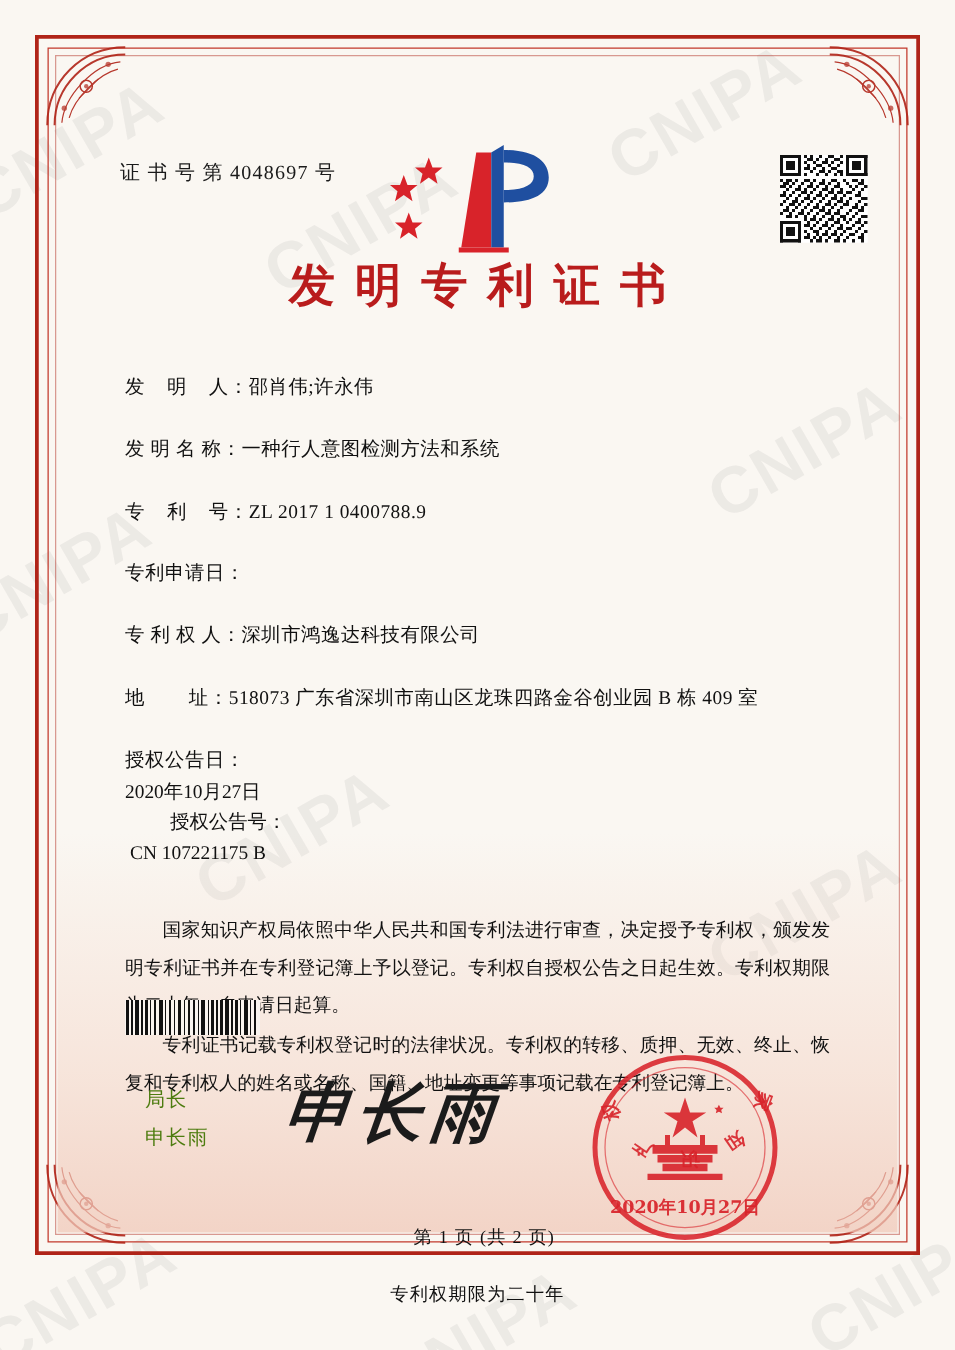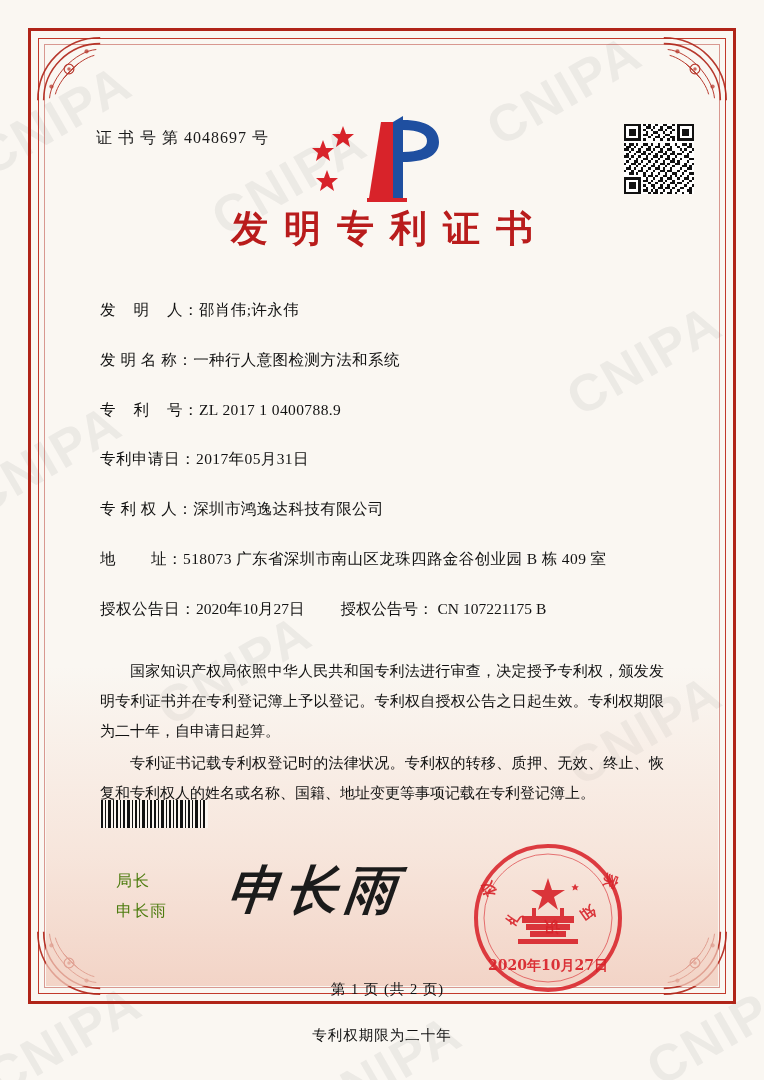--- a/index.html
+++ b/index.html
@@ -151,20 +151,21 @@
     flex: 0 0 auto;
     white-space: pre;
     letter-spacing: 0.5px;
   }
   .field .val {
     flex: 1 1 auto;
     letter-spacing: 0.4px;
   }
   .field.two-col {
     justify-content: flex-start;
+    flex-direction: column;
   }
   .field .lbl2 {
     margin-left: 36px;
     white-space: pre;
   }
   .field .val2 {
     margin-left: 4px;
   }
 
   
@@ -595,21 +596,20 @@
         <span class="val">一种行人意图检测方法和系统</span>
       </div>
 
       <div class="field">
         <span class="lbl">专    利    号：</span>
         <span class="val">ZL 2017 1 0400788.9</span>
       </div>
 
       <div class="field">
         <span class="lbl">专利申请日：</span>
-        <span class="val">2017年05月31日</span>
       </div>
 
       <div class="field">
         <span class="lbl">专 利 权 人：</span>
         <span class="val">深圳市鸿逸达科技有限公司</span>
       </div>
 
       <div class="field">
         <span class="lbl">地        址：</span>
         <span class="val">518073 广东省深圳市南山区龙珠四路金谷创业园 B 栋 409 室</span>

